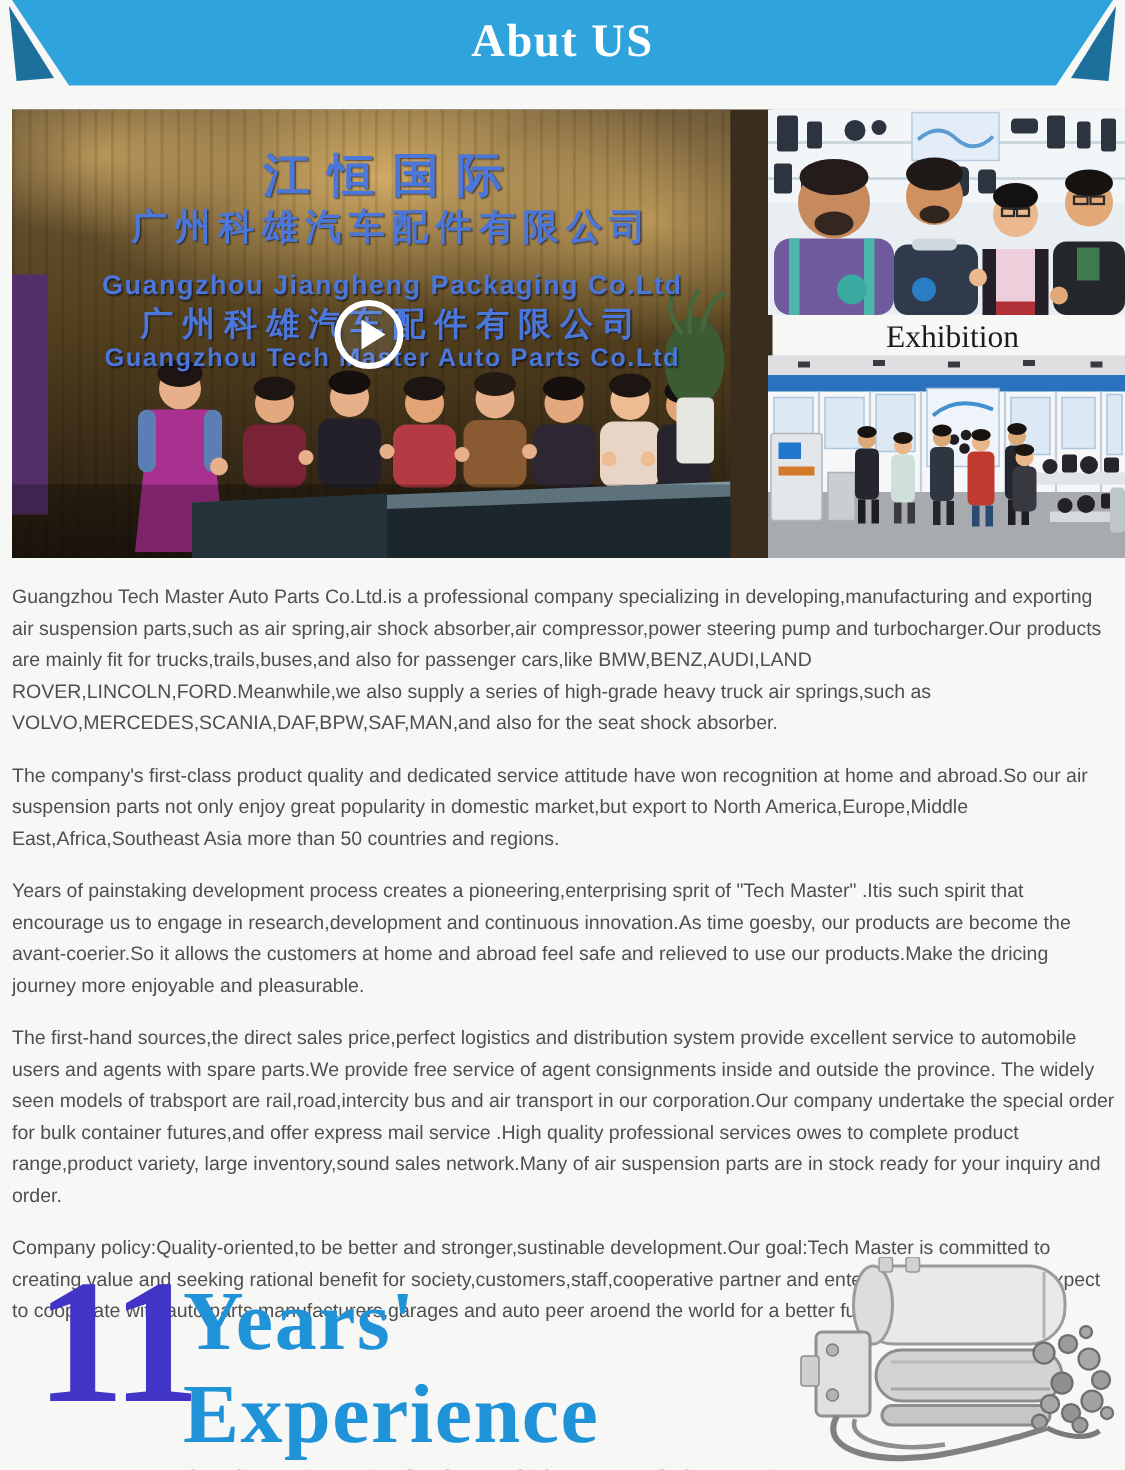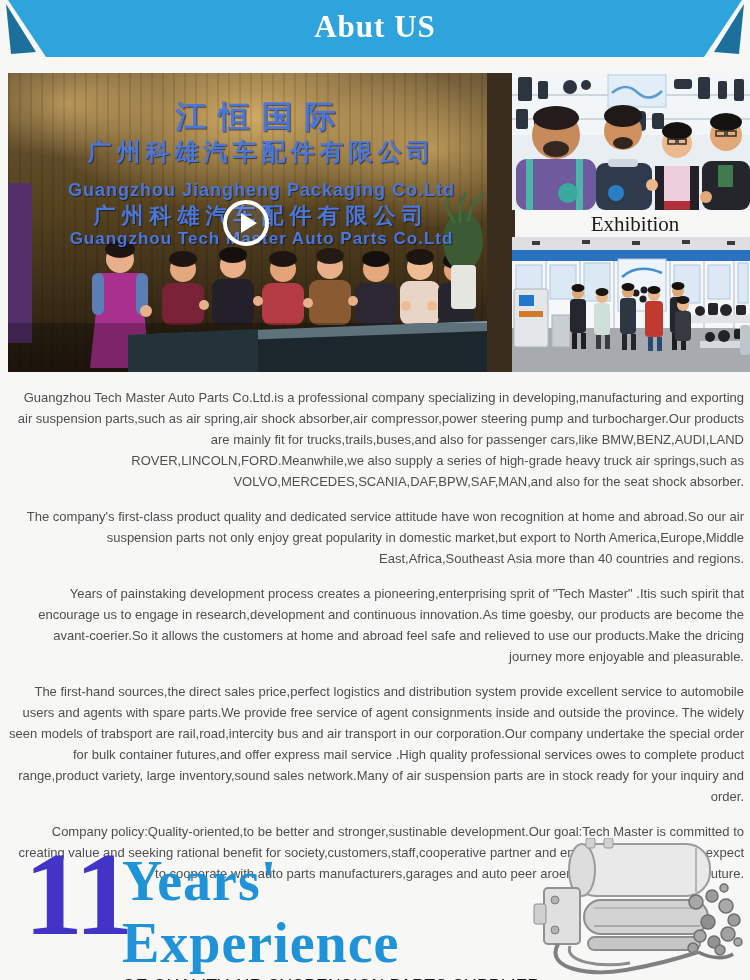--- a/index.html
+++ b/index.html
@@ -41,21 +41,21 @@
   .exhibition-label{
     position:absolute;left:516px;top:211px;width:238px;height:26px;
     text-align:center;font-family:"Liberation Serif", serif;font-size:21px;
     color:#1b1b1b;line-height:26px;
   }
   
   .about{
     position:absolute;left:8px;top:387px;width:736px;
     font-size:13px;line-height:21px;color:#4f4f4f;
   }
-  .about p{margin:0 0 14px 0;text-align:right;}
+  .about p{margin:0 0 14px 0;}
   
   .experience-number{
     position:absolute;left:24px;top:836px;
     font-family:"Liberation Serif", serif;font-weight:bold;font-size:118px;
     line-height:1;color:#4134c6;letter-spacing:-2px;
   }
   .experience-text{position:absolute;left:122px;top:851px;width:420px;}
   .experience-title{
     font-family:"Liberation Serif", serif;font-weight:bold;font-size:56px;
     line-height:1.1;color:#2093d8;letter-spacing:1px;
@@ -320,21 +320,21 @@
           <rect x="169" y="96" width="5" height="17" fill="#1d1d22"></rect>
         <circle cx="171" cy="68" r="6" fill="#eab68c"></circle>
           <ellipse cx="171" cy="63" rx="6.5" ry="4" fill="#1d1512"></ellipse>
           <rect x="163" y="74" width="16" height="30" rx="4" fill="#383840"></rect>
       </g>
     </svg>
   </div>
 
   <div class="about">
     <p>Guangzhou Tech Master Auto Parts Co.Ltd.is a professional company specializing in developing,manufacturing and exporting air suspension parts,such as air spring,air shock absorber,air compressor,power steering pump and turbocharger.Our products are mainly fit for trucks,trails,buses,and also for passenger cars,like BMW,BENZ,AUDI,LAND ROVER,LINCOLN,FORD.Meanwhile,we also supply a series of high-grade heavy truck air springs,such as VOLVO,MERCEDES,SCANIA,DAF,BPW,SAF,MAN,and also for the seat shock absorber.</p>
-    <p>The company's first-class product quality and dedicated service attitude have won recognition at home and abroad.So our air suspension parts not only enjoy great popularity in domestic market,but export to North America,Europe,Middle East,Africa,Southeast Asia more than 40 countries and regions.</p>
+    <p>The company's first-class product quality and dedicated service attitude have won recognition at home and abroad.So our air suspension parts not only enjoy great popularity in domestic market,but export to North America,Europe,Middle East,Africa,Southeast Asia more than 50 countries and regions.</p>
     <p>Years of painstaking development process creates a pioneering,enterprising sprit of "Tech Master" .Itis such spirit that encourage us to engage in research,development and continuous innovation.As time goesby, our products are become the avant-coerier.So it allows the customers at home and abroad feel safe and relieved to use our products.Make the dricing journey more enjoyable and pleasurable.</p>
     <p>The first-hand sources,the direct sales price,perfect logistics and distribution system provide excellent service to automobile users and agents with spare parts.We provide free service of agent consignments inside and outside the province. The widely seen models of trabsport are rail,road,intercity bus and air transport in our corporation.Our company undertake the special order for bulk container futures,and offer express mail service .High quality professional services owes to complete product range,product variety, large inventory,sound sales network.Many of air suspension parts are in stock ready for your inquiry and order.</p>
     <p>Company policy:Quality-oriented,to be better and stronger,sustinable development.Our goal:Tech Master is committed to creating value and seeking rational benefit for society,customers,staff,cooperative partner and enterpriself.We sincerely expect to cooperate with auto parts manufacturers,garages and auto peer aroend the world for a better future.</p>
   </div>
 
   <div class="experience-number">11</div>
   <div class="experience-text">
     <div class="experience-title">Years' Experience</div>
     <div class="experience-subtitle">OE QUALITY AIR SUSPENSION PARTS SUPPLIER</div>
   </div>

